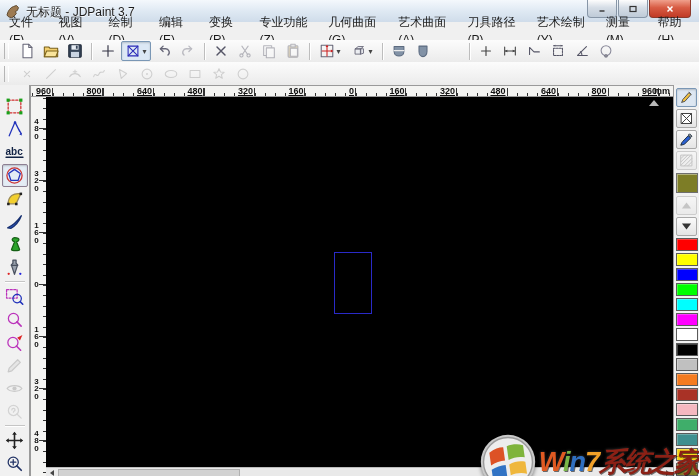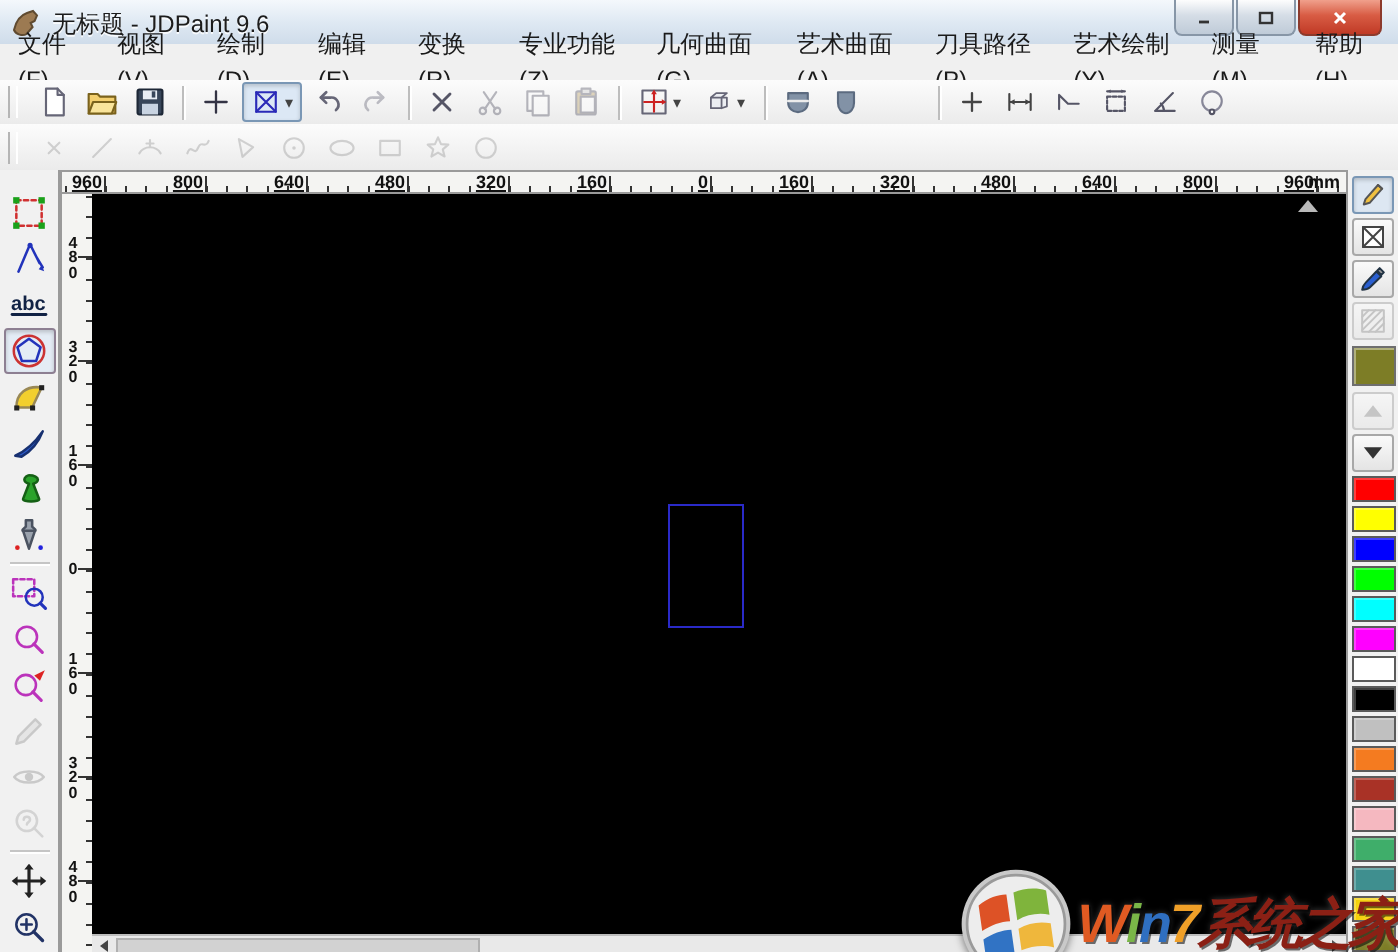--- a/index.html
+++ b/index.html
@@ -101,21 +101,21 @@
 <body>
 
 <div class="window">
 
   <div class="titlebar">
     <span class="appicon">
       <svg viewBox="0 0 16 16">
           <path d="M2 12c1-4.5 3.5-7.5 6.5-8.5l3-1 2 2.2-1.2 2.8-2 1 1 2-3 3.5c-2 1.2-5.3.3-6.3-2z" fill="#9c7a52" stroke="#5f4a30" stroke-width="1"></path>
         </svg>
     </span>
-    <span class="title">无标题 - JDPaint 9.6</span>
+    <span class="title">无标题 - JDPaint 3.7</span>
     <div class="winbtns">
       <div class="wbtn">
           <svg viewBox="0 0 10 10">
             <path d="M2.5 7h5" stroke="#333" stroke-width="1.4"></path>
           </svg>
         </div>
       <div class="wbtn">
           <svg viewBox="0 0 10 10">
             <rect x="2" y="2.5" width="6" height="5" fill="none" stroke="#333" stroke-width="1.2"></rect>
           </svg>

